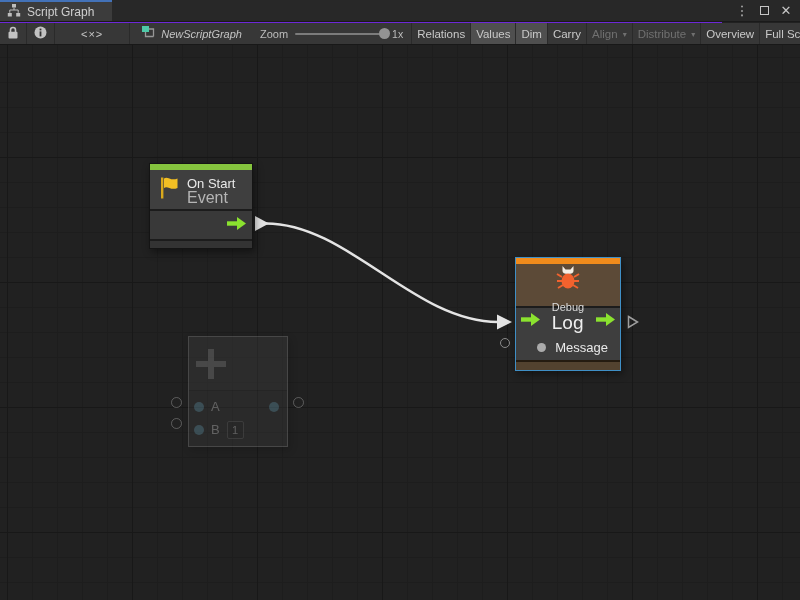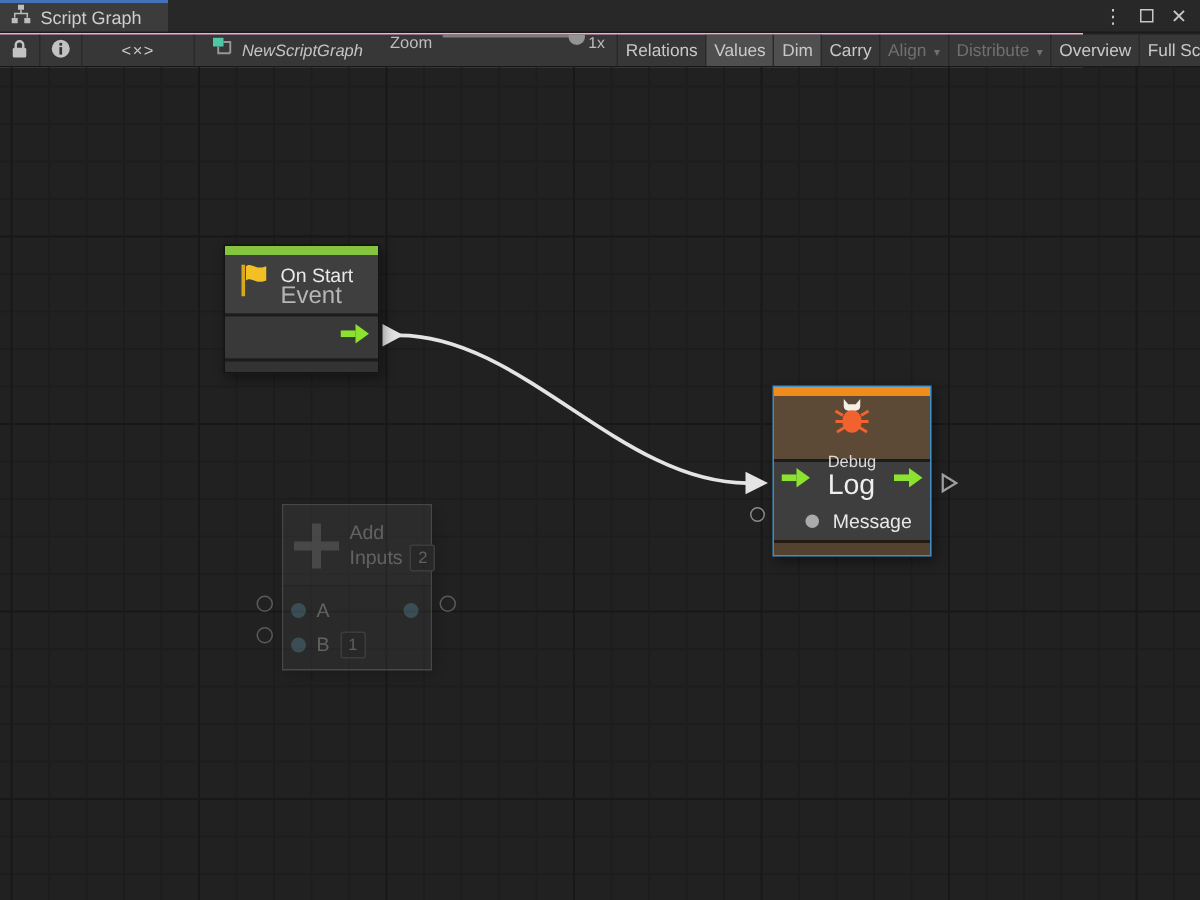--- a/index.html
+++ b/index.html
@@ -1,18 +1,18 @@
 <!DOCTYPE html>
 <html><head>
 <meta charset="utf-8">
 <style>
   * { margin:0; padding:0; box-sizing:border-box; }
   html,body { width:800px; height:600px; background:#212121; overflow:hidden;
     font-family:"Liberation Sans", sans-serif; -webkit-font-smoothing:antialiased; }
-  .screen { position:relative; width:722px; height:600px; background:#f9a8d4; }
+  .screen { position:relative; width:722px; height:600px; background:#6d28d9; }
 
   
   .titlebar { position:absolute; left:0; top:0; width:800px; height:22px;
     background:#282828; display:flex; align-items:stretch; border-bottom:1px solid #1a1a1a; }
   .tab { width:112px; background:#3c3c3c; border-top:2px solid #4372b8;
     display:flex; align-items:center; gap:6px; padding:0 6px 0 7px; }
   .tab-title { font-size:12px; color:#cfcfcf; white-space:nowrap; }
   .win-controls { margin-left:auto; display:flex; align-items:center; gap:6px; padding-right:6px; }
   .winbtn { color:#c6c6c6; font-size:13px; width:16px; height:18px; display:flex;
     align-items:center; justify-content:center; cursor:default; }
@@ -24,21 +24,21 @@
     align-items:stretch; overflow:hidden; white-space:nowrap; }
   .tbtn { display:flex; align-items:center; justify-content:center; color:#c9c9c9;
     font-size:11.5px; padding:0 5px; border-right:1px solid #2a2a2a; background:transparent; }
   .tbtn.iconbtn { padding:0 7px; }
   .tbtn.wide { padding:0 26px; }
   .tbtn.active { background:#4f4f4f; }
   .tbtn.disabled { color:#707070; }
   .caret { font-size:8px; margin-left:5px; position:relative; top:1px; }
   .graph-ref { display:flex; align-items:center; gap:5px; padding:0 10px; margin-left:2px;font-style:italic; }
   .graph-ref-label { font-size:11px; color:#c4c4c4; }
-  .zoom-group { display:flex; align-items:flex-start; gap:7px; padding:0 8px; border-right:1px solid #2a2a2a; }
+  .zoom-group { display:flex; align-items:center; gap:7px; padding:0 8px; border-right:1px solid #2a2a2a; }
   .zoom-label { font-size:11px; color:#bdbdbd; }
   .zoom-track { position:relative; width:90px; height:2px; background:#7c7c7c; border-radius:1px; }
   .zoom-handle { position:absolute; right:-5px; top:-4.5px; width:11px; height:11px;
     border-radius:50%; background:#939393; }
   .zoom-value { font-size:10.5px; color:#bdbdbd; }
   .codeglyph { font-size:11px; color:#c9c9c9; letter-spacing:1px; }
 
   
   .canvas { position:absolute; left:0; top:45px; width:800px; height:555px;
     background-color:#212121;
@@ -250,27 +250,20 @@
     <span class="outside" style="left:627px; top:270px;">
       <svg width="12" height="14" viewBox="0 0 12 14">
         <polygon points="1.5,1.5 10.5,7 1.5,12.5" stroke="#9e9e9e" stroke-width="1.5" fill="none"></polygon>
       </svg>
     </span>
     <span class="hollow-circle" style="left:500px; top:293px;"></span>
 
     <div class="node addnode">
       <div class="nhead">
         <span class="plus-icon"></span>
-        <span>
-          <div class="t13">Add</div>
-          <div class="hrow">
-            <span class="t13">Inputs</span>
-            <span class="valuebox">2</span>
-          </div>
-        </span>
       </div>
       <div class="body">
         <div class="prow">
           <span class="dot teal"></span>
           <span class="t13">A</span>
           <span class="dot teal" style="margin-left:auto"></span>
         </div>
         <div class="prow">
           <span class="dot teal"></span>
           <span class="t13">B</span>

